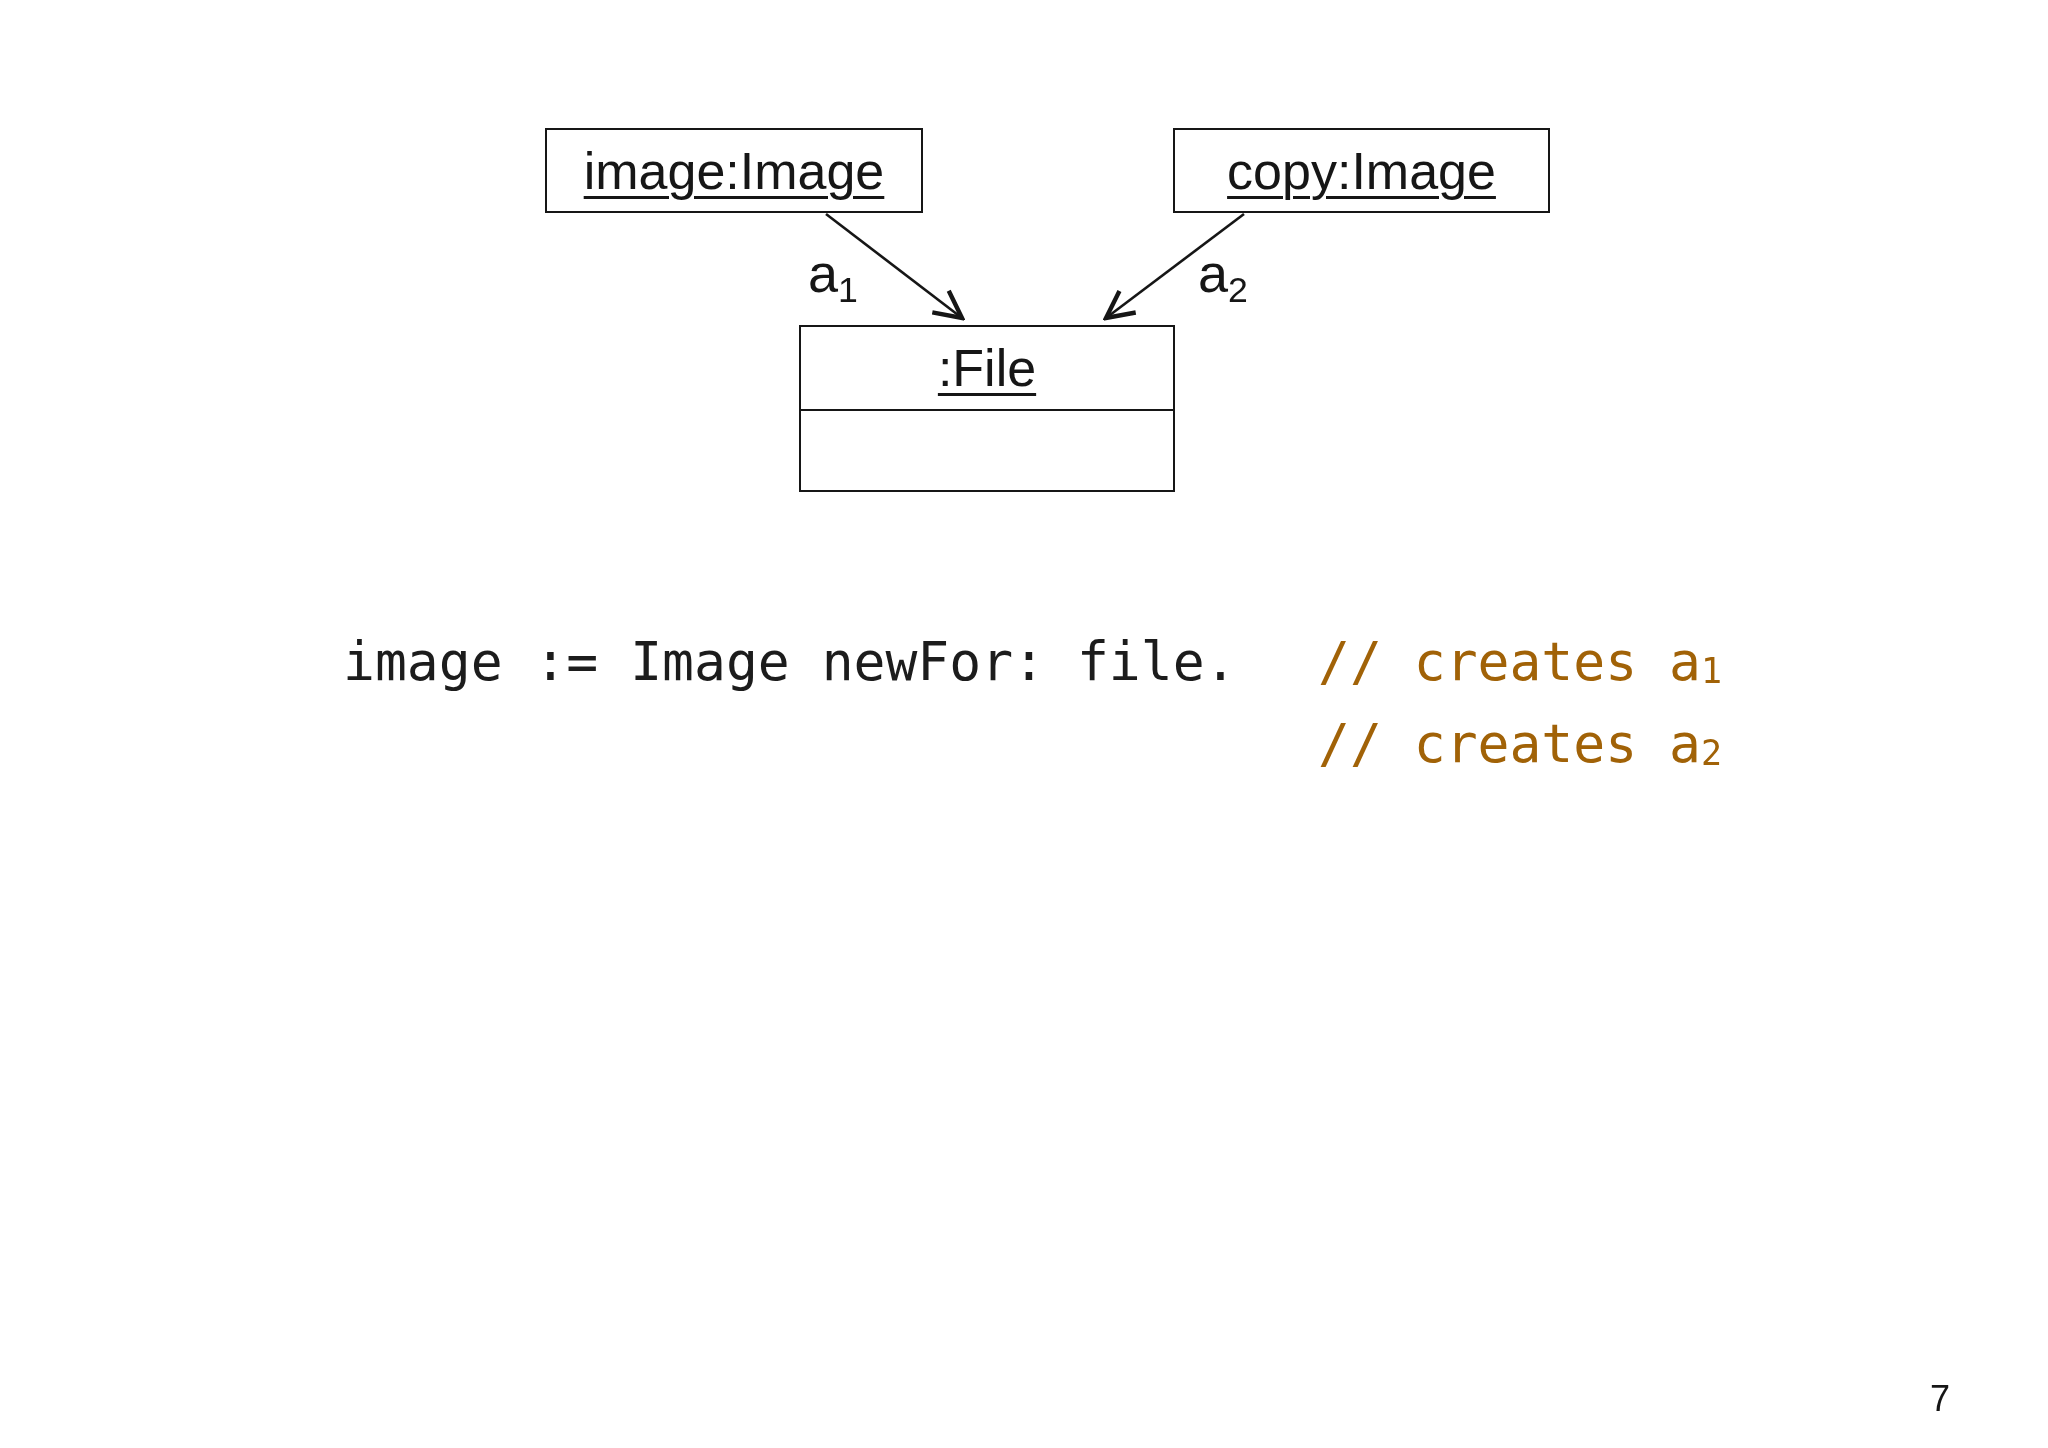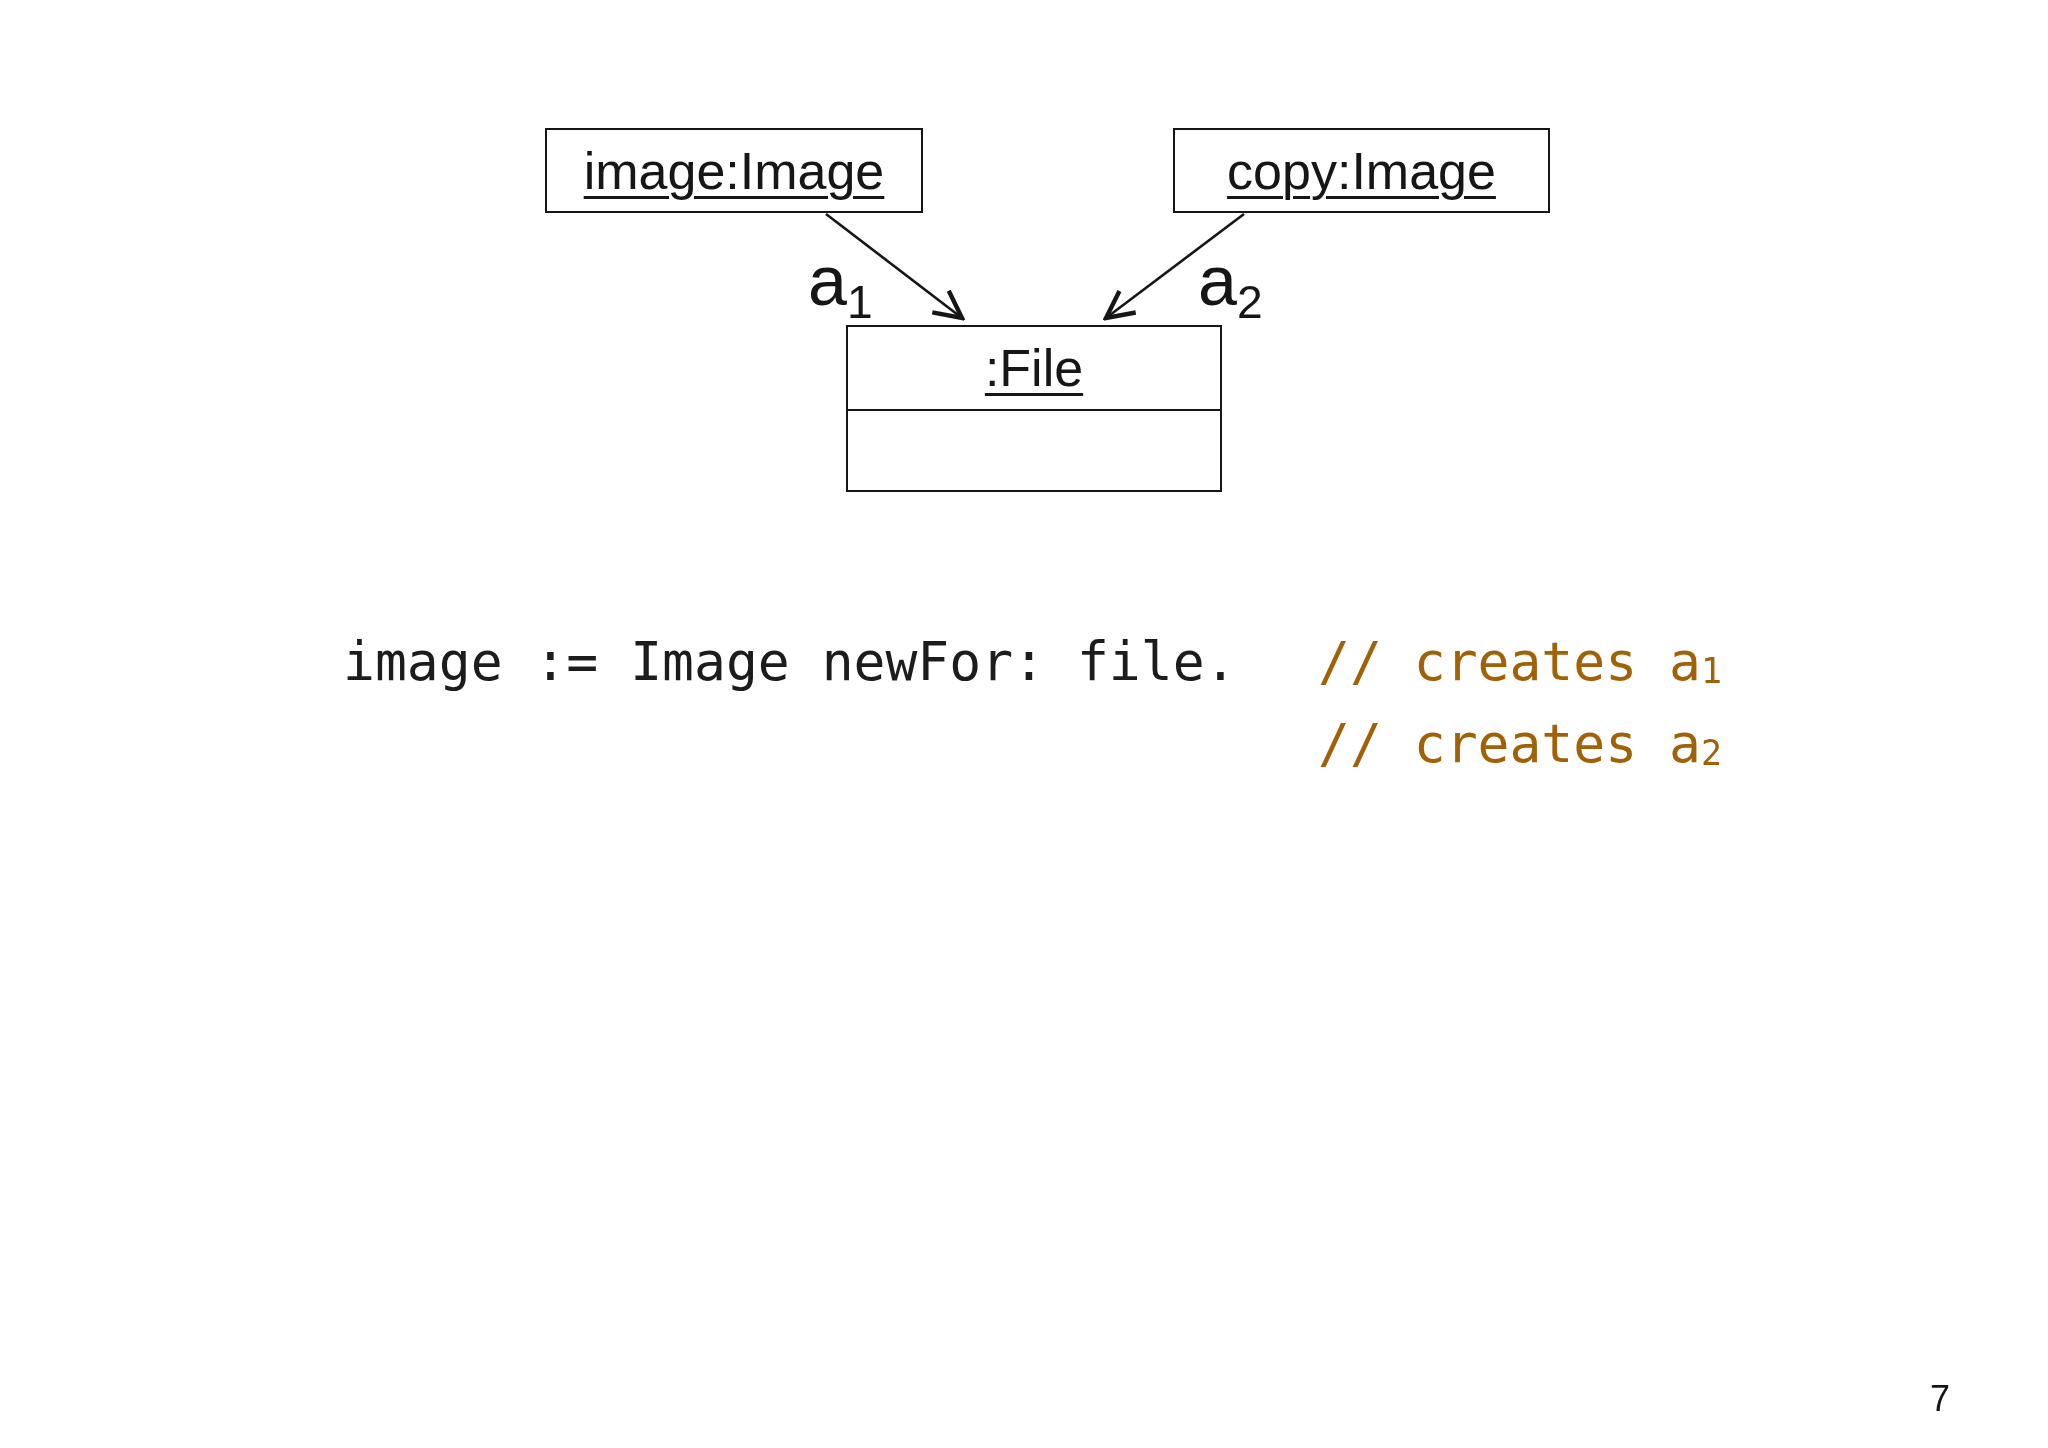--- a/index.html
+++ b/index.html
@@ -33,21 +33,21 @@
   .obj-title {
     font-size: 52px;
     line-height: 1;
     text-decoration: underline;
     text-decoration-thickness: 3px;
     text-underline-offset: 7px;
   }
 
   .file-box {
     position: absolute;
-    left: 846px; top: 325px; width: 376px; height: 167px;
+    left: 799px; top: 325px; width: 376px; height: 167px;
     box-sizing: border-box;
     border: 2px solid #161616;
     background: #ffffff;
     display: flex;
     flex-direction: column;
   }
   .file-header {
     box-sizing: border-box;
     height: 84px;
     border-bottom: 2px solid #161616;
@@ -69,21 +69,21 @@
   .arrows-svg {
     position: absolute;
     left: 0; top: 0;
     width: 2048px;
     height: 1448px;
     pointer-events: none;
   }
 
   .link-label {
     position: absolute;
-    font-size: 70px;
+    font-size: 54px;
     line-height: 1;
   }
   .link-label.a1 { left: 808px; top: 246px; }
   .link-label.a2 { left: 1198px; top: 246px; }
 
   .sub {
     font-size: 0.66em;
     position: relative;
     top: 0.28em;
   }

